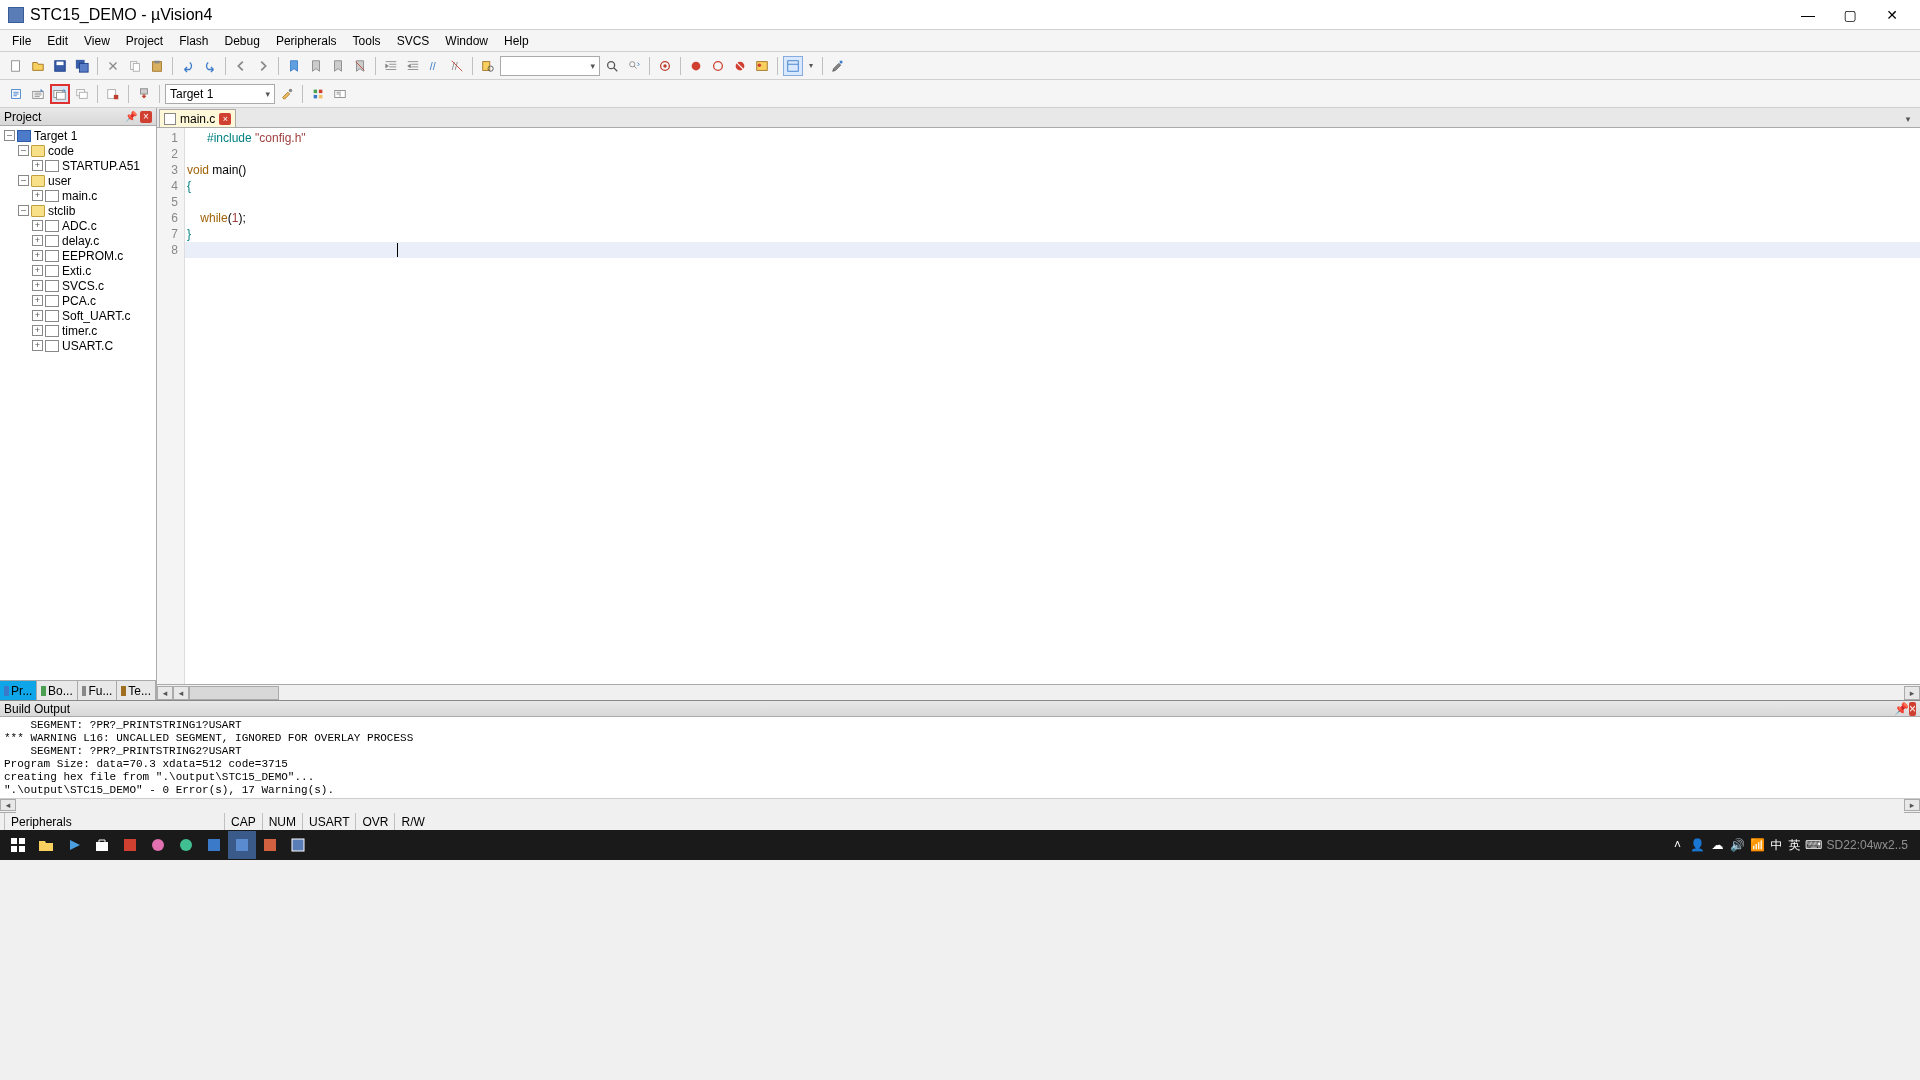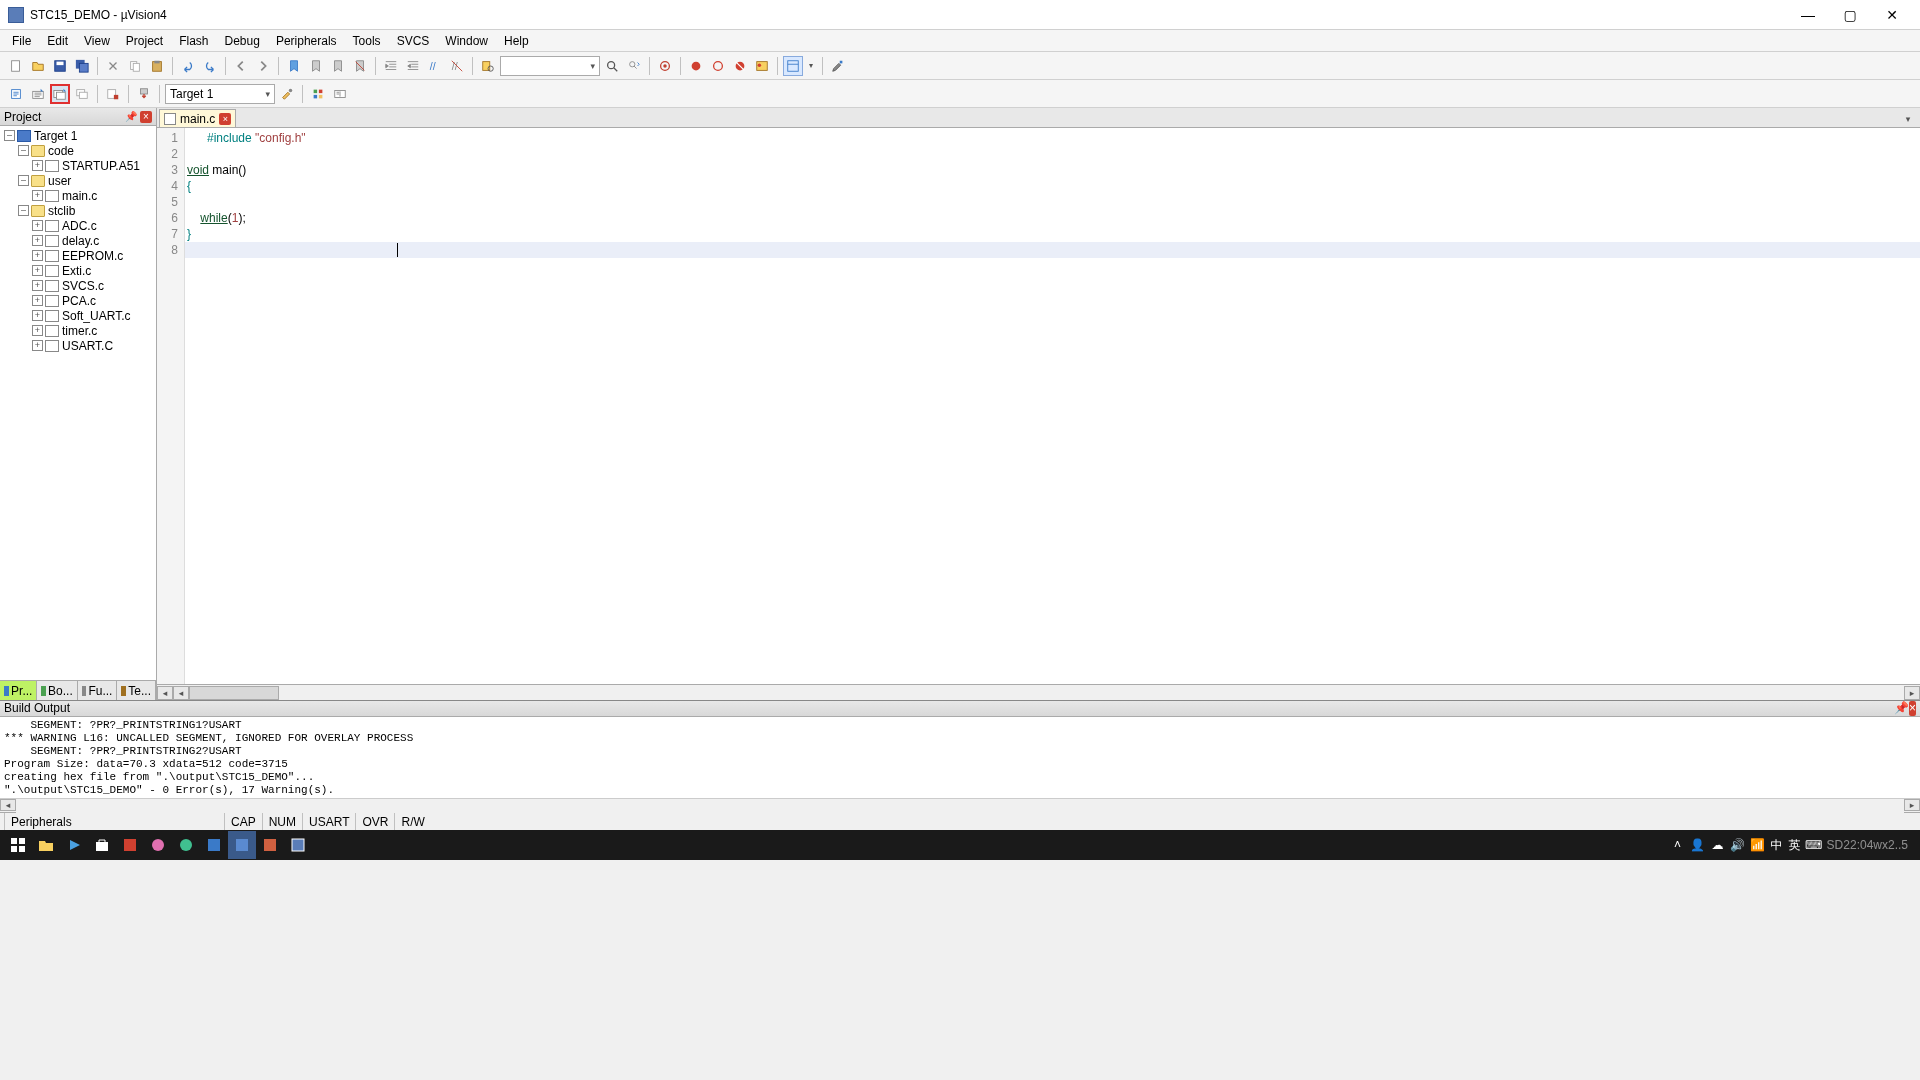--- a/index.html
+++ b/index.html
@@ -1,21 +1,21 @@
 <!DOCTYPE html>
 <html><head>
 <meta charset="utf-8">
 <style>
 * { margin: 0; padding: 0; box-sizing: border-box; font-family: "Segoe UI", Tahoma, sans-serif; font-size: 12px; }
 html, body { width: 1920px; height: 1080px; overflow: hidden; background: #f0f0f0; }
 
 
 .titlebar { height: 30px; background: #fff; display: flex; align-items: center; padding: 0 8px; border-bottom: 1px solid #d0d0d0; }
 .titlebar .app-icon { width: 16px; height: 16px; background: #5a7db8; border: 1px solid #3a5d98; margin-right: 6px; display: inline-block; }
-.titlebar .title { flex: 1; font-size: 12px; }
+.titlebar .title { flex: 1; font-size: 16px; }
 .titlebar .win-controls { display: flex; gap: 18px; align-items: center; padding-right: 8px; }
 .titlebar .win-btn { width: 24px; height: 24px; display: flex; align-items: center; justify-content: center; font-size: 14px; cursor: default; }
 
 
 .menubar { height: 22px; background: #f5f5f5; display: flex; align-items: center; padding: 0 4px; border-bottom: 1px solid #d0d0d0; }
 .menubar .menu-item { padding: 2px 8px; cursor: default; }
 
 
 .toolbar { height: 28px; background: #f5f5f5; display: flex; align-items: center; padding: 0 6px; border-bottom: 1px solid #d0d0d0; gap: 2px; }
 .tb-btn { width: 20px; height: 20px; display: flex; align-items: center; justify-content: center; border: 1px solid transparent; cursor: default; }
@@ -36,49 +36,49 @@
 .hdr-close { background: #d04030; color: #fff; border-radius: 2px; }
 .tree { flex: 1; overflow: auto; padding: 2px 0; font-size: 11px; }
 .tree-node { display: flex; align-items: center; height: 15px; padding-left: 4px; white-space: nowrap; cursor: default; }
 .tree-toggle { width: 11px; height: 11px; border: 1px solid #888; display: flex; align-items: center; justify-content: center; font-size: 9px; line-height: 1; margin-right: 2px; background: #fff; color: #555; }
 .tree-icon { width: 14px; height: 12px; margin-right: 3px; display: inline-flex; align-items: center; justify-content: center; }
 .folder-icon { background: #f8e088; border: 1px solid #c0a040; border-radius: 1px; }
 .file-icon { background: #fff; border: 1px solid #888; position: relative; }
 .target-icon { background: #4a7ac8; border: 1px solid #2a5aa8; }
 .panel-tabs { height: 20px; display: flex; border-top: 1px solid #aaa; background: #e8e8e8; }
 .panel-tab { padding: 2px 4px; border-right: 1px solid #aaa; font-size: 10px; display: flex; align-items: center; gap: 2px; cursor: default; overflow: hidden; white-space: nowrap; }
-.panel-tab.active { background: #bef264; }
+.panel-tab.active { background: #0ea5e9; }
 .ptab-icon { width: 10px; height: 10px; display: inline-block; }
 
 
 .editor-area { flex: 1; display: flex; flex-direction: column; background: #fff; }
 .editor-tabs { height: 20px; background: #e8e8e8; border-bottom: 1px solid #aaa; display: flex; align-items: flex-end; padding-left: 2px; }
 .editor-tab { height: 18px; background: #fff8d8; border: 1px solid #aaa; border-bottom: none; display: flex; align-items: center; padding: 0 4px; gap: 4px; font-size: 11px; cursor: default; }
 .editor-tab .file-ico { width: 12px; height: 12px; background: #fff; border: 1px solid #888; }
 .editor-tab .close-ico { width: 12px; height: 12px; background: #d04030; color: #fff; display: flex; align-items: center; justify-content: center; font-size: 9px; border-radius: 2px; }
 .editor-dropdown { margin-left: auto; width: 16px; height: 16px; display: flex; align-items: center; justify-content: center; font-size: 9px; color: #555; margin-right: 4px; }
 .code-area { flex: 1; display: flex; overflow: hidden; position: relative; }
 .gutter { width: 28px; background: #f4f4f4; border-right: 1px solid #ddd; text-align: right; padding: 2px 6px 0 0; font-family: "Consolas","Courier New",monospace; font-size: 13px; color: #888; line-height: 16px; }
 .code { flex: 1; padding: 2px 0 0 2px; font-family: "Consolas","Courier New",monospace; font-size: 13px; line-height: 16px; white-space: pre; position: relative; }
 .tok-pre { color: #008080; margin-left: 20px; }
 .tok-str { color: #a04040; }
-.tok-kw { color: #14532d; text-decoration: underline; }
+.tok-kw { color: #a16207; }
 .tok-num { color: #a04040; }
 .tok-brace { color: #008080; }
 .current-line-bg { position: absolute; left: 0; right: 0; height: 16px; background: #eaeef8; z-index: 0; }
 .code-line { position: relative; z-index: 1; }
 .cursor { display: inline-block; width: 1px; height: 14px; background: #000; vertical-align: text-bottom; margin-left: 210px; }
 .hscroll-row { height: 16px; border-top: 1px solid #aaa; background: #f0f0f0; display: flex; align-items: center; }
 .hscroll-arrow { width: 16px; height: 14px; border: 1px solid #aaa; background: #e8e8e8; display: flex; align-items: center; justify-content: center; font-size: 9px; color: #555; }
 .hscroll-track { flex: 1; height: 14px; background: #f0f0f0; position: relative; }
 .hscroll-thumb { position: absolute; left: 0; top: 0; bottom: 0; width: 90px; background: #d8d8d8; border: 1px solid #aaa; }
 
 
 .build-panel { border-top: 1px solid #888; display: flex; flex-direction: column; height: 112px; }
-.build-header { height: 16px; background: linear-gradient(#e8e8e8,#d8d8d8); border-bottom: 1px solid #aaa; display: flex; padding: 0 4px; font-size: 11px; }
+.build-header { height: 16px; background: linear-gradient(#e8e8e8,#d8d8d8); border-bottom: 1px solid #aaa; display: flex; align-items: center; padding: 0 4px; font-size: 11px; }
 .build-header .hdr-label { flex: 1; }
 .build-body { flex: 1; background: #fff; overflow: auto; font-family: "Consolas","Courier New",monospace; font-size: 11px; line-height: 13px; padding: 2px 4px; white-space: pre; }
 .build-scroll { height: 14px; background: #f0f0f0; border-top: 1px solid #ccc; display: flex; }
 .build-scroll .hscroll-arrow { height: 12px; }
 
 
 .statusbar { height: 18px; background: #f0f0f0; border-top: 1px solid #aaa; display: flex; align-items: center; font-size: 11px; padding: 0 4px; }
 .statusbar .status-left { flex: 1; }
 .statusbar .status-cell { padding: 0 6px; border-left: 1px solid #c0c0c0; height: 100%; display: flex; align-items: center; }
 .status-wide { min-width: 220px; }

